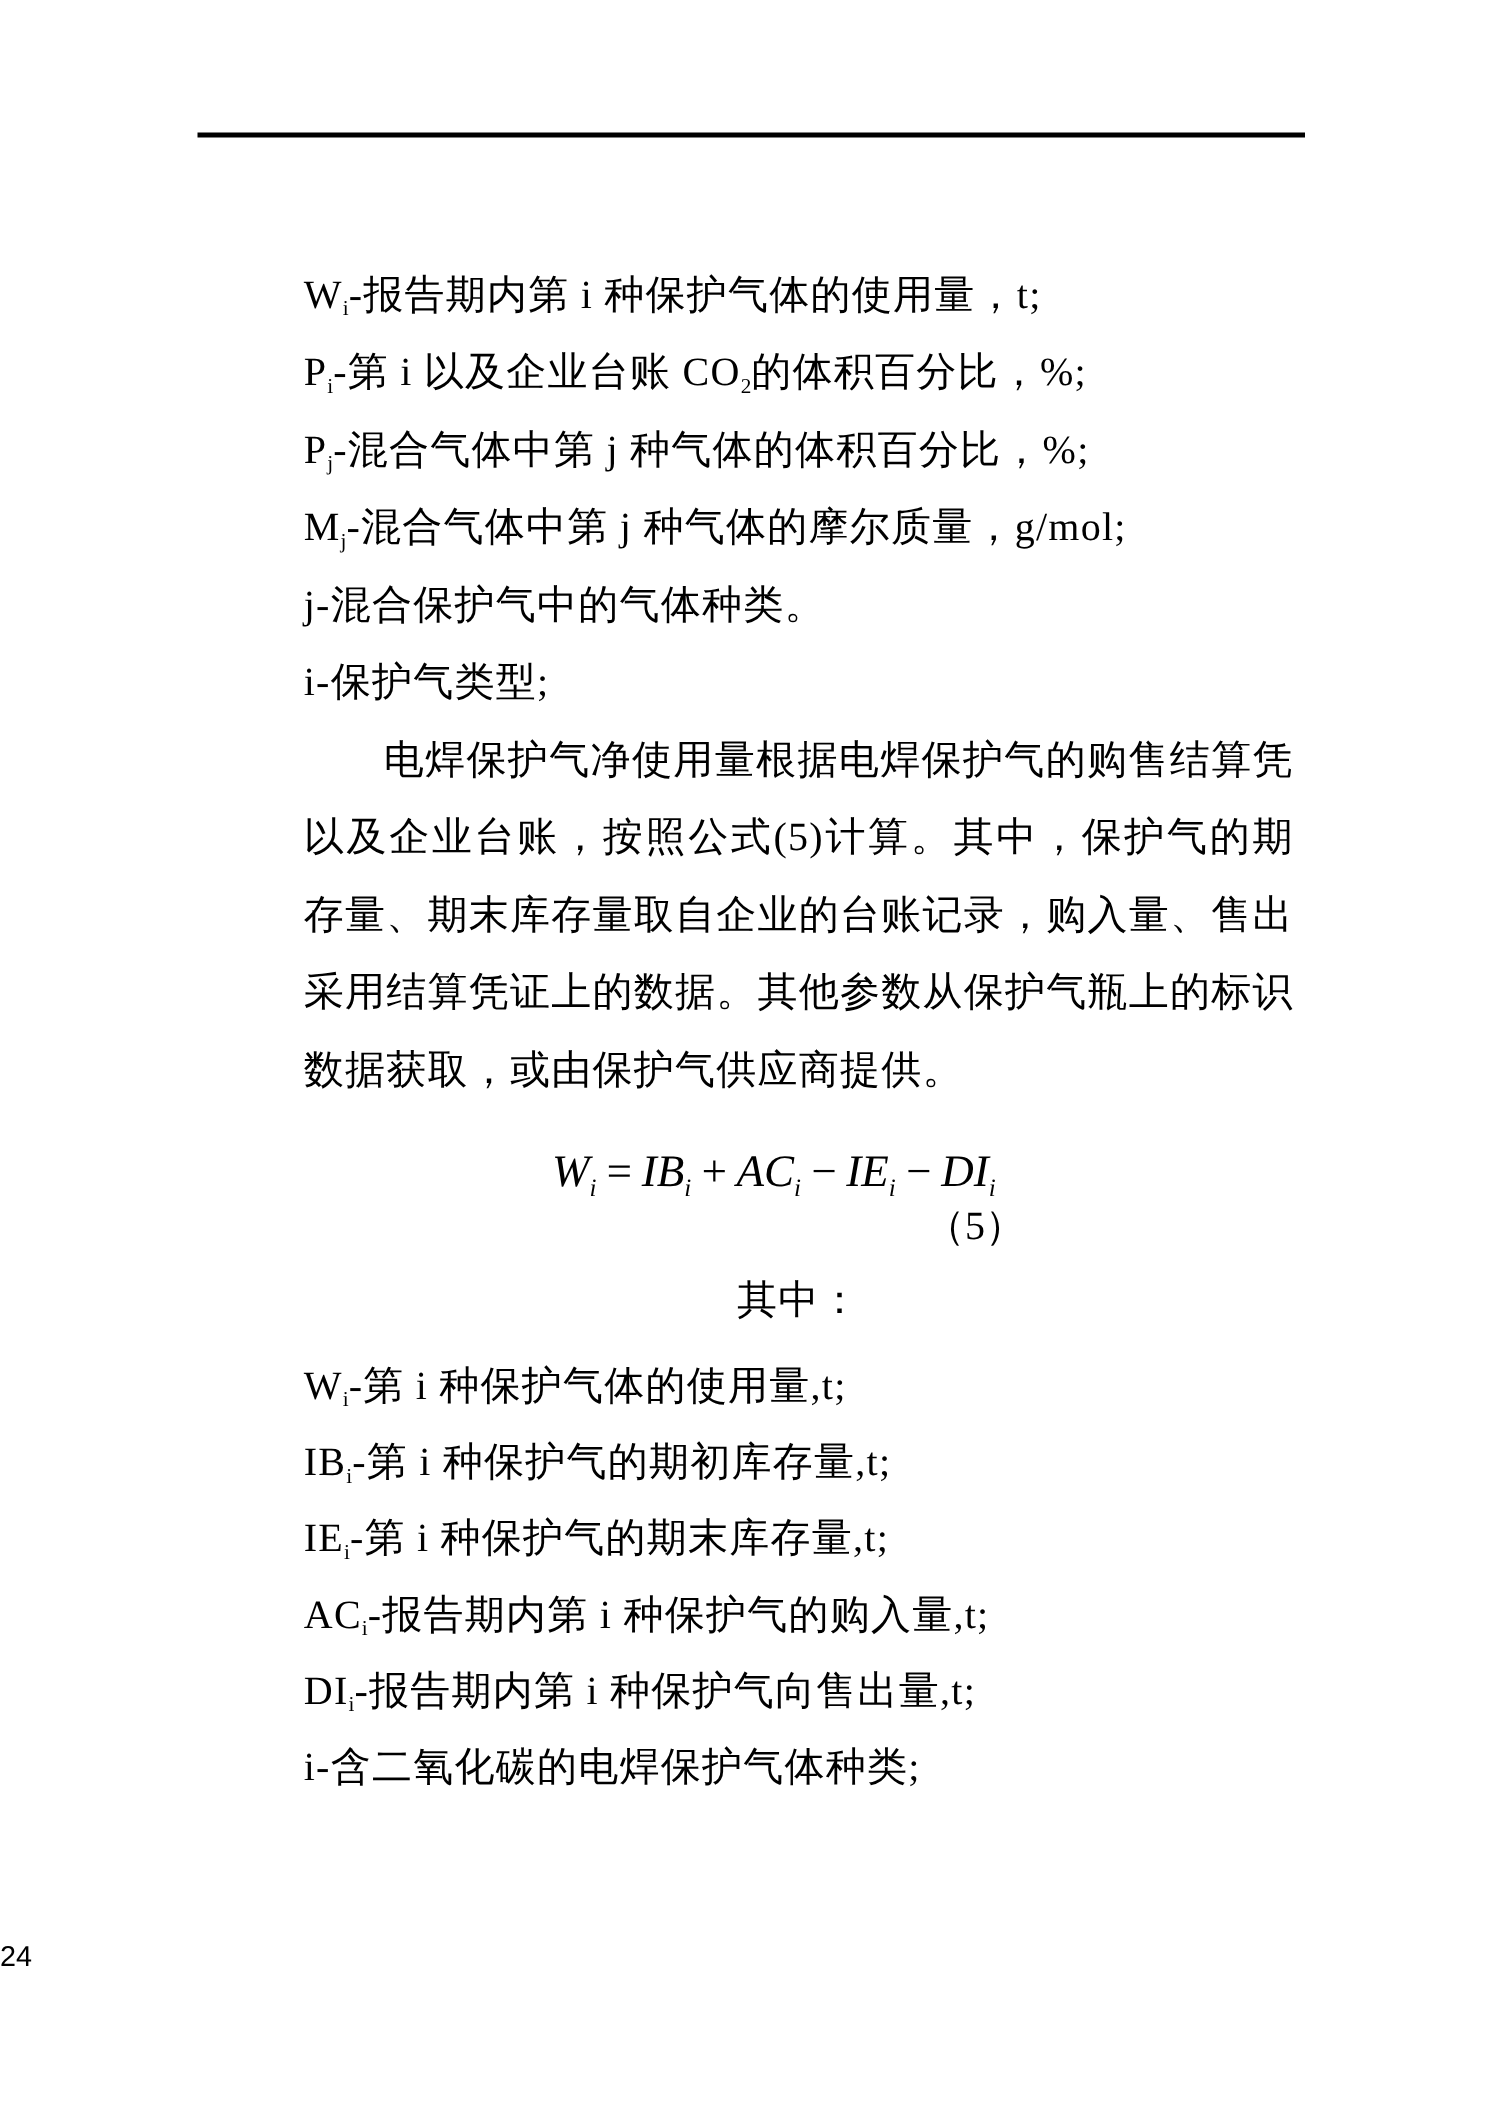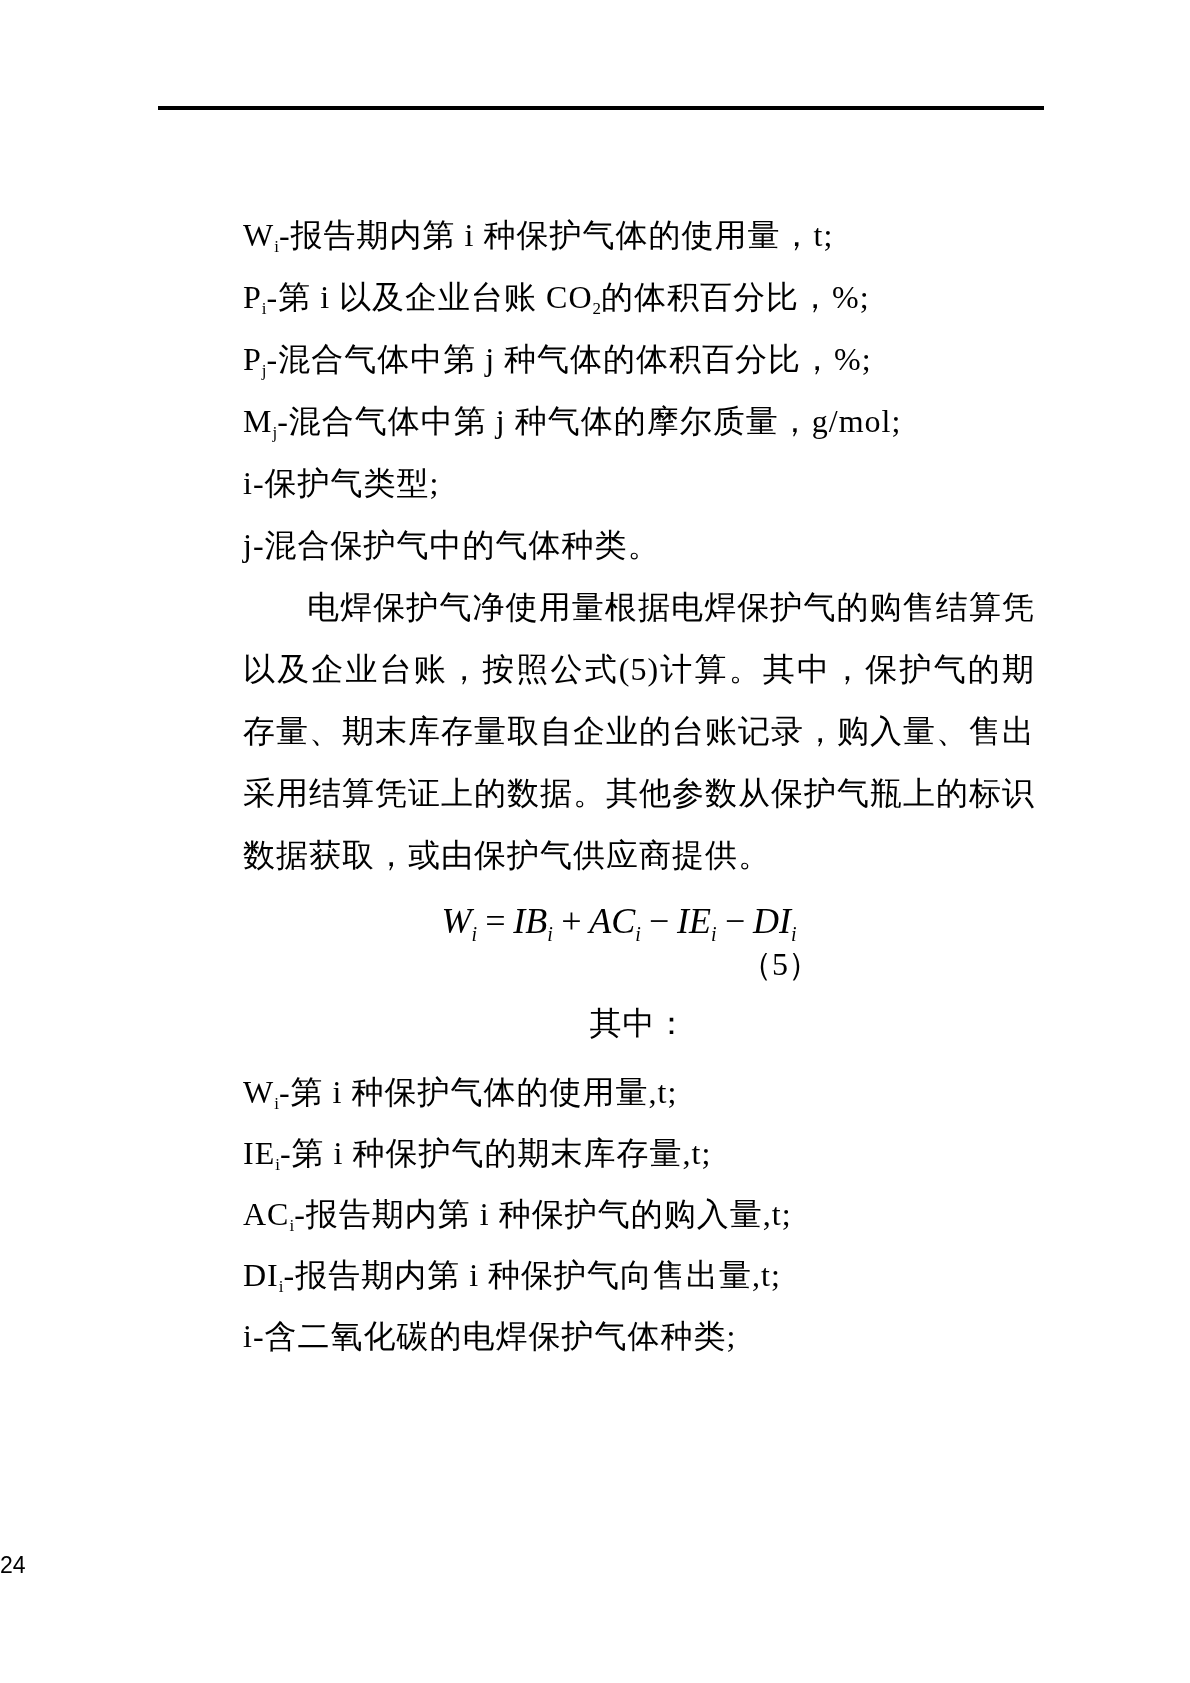--- a/index.html
+++ b/index.html
@@ -52,21 +52,21 @@
   .indent1 {
     padding-left: 64px;
   }
   sub.ss {
     font-size: 17px;
     line-height: 0;
     letter-spacing: 0;
     vertical-align: -6px;
   }
   .formula-row {
-    margin-top: 12px;
+    margin-top: 28px;
     height: 46px;
     line-height: 46px;
     text-align: center;
     padding-right: 40px;
     font-size: 36px;
     font-style: italic;
     letter-spacing: 0;
     white-space: nowrap;
   }
   .formula-row .op {
@@ -117,37 +117,38 @@
 <div class="content">
 
   <div class="line"><span>W</span><sub class="ss">i</sub><span>-报告期内第 i 种保护气体的使用量，t;</span></div>
 
   <div class="line"><span>P</span><sub class="ss">i</sub><span>-第 i 以及企业台账 CO</span><sub class="ss">2</sub><span>的体积百分比，%;</span></div>
 
   <div class="line"><span>P</span><sub class="ss">j</sub><span>-混合气体中第 j 种气体的体积百分比，%;</span></div>
 
   <div class="line"><span>M</span><sub class="ss">j</sub><span>-混合气体中第 j 种气体的摩尔质量，g/mol;</span></div>
 
+  <div class="line"><span>j</span><sub class="ss"></sub><span>-混合保护气中的气体种类。</span></div>
+
   <div class="line"><span>i</span><sub class="ss"></sub><span>-保护气类型;</span></div>
-
-  <div class="line"><span>j</span><sub class="ss"></sub><span>-混合保护气中的气体种类。</span></div>
 
   <div class="line para-line jline indent1">电焊保护气净使用量根据电焊保护气的购售结算凭证</div>
   <div class="line para-line jline">以及企业台账，按照公式(5)计算。其中，保护气的期初库</div>
   <div class="line para-line jline">存量、期末库存量取自企业的台账记录，购入量、售出量</div>
   <div class="line para-line jline">采用结算凭证上的数据。其他参数从保护气瓶上的标识的</div>
   <div class="line para-line jlast">数据获取，或由保护气供应商提供。</div>
 
   <div class="formula-row"><span>W</span><sub class="fs">i</sub><span class="op">=</span><span>IB</span><sub class="fs">i</sub><span class="op">+</span><span>AC</span><sub class="fs">i</sub><span class="op">−</span><span>IE</span><sub class="fs">i</sub><span class="op">−</span><span>DI</span><sub class="fs">i</sub></div>
   <div class="formula-num">（5）</div>
 
   <div class="line where-line">其中：</div>
 
   <div class="bottom-defs">
     <div class="line"><span>W</span><sub class="ss">i</sub><span>-第 i 种保护气体的使用量,t;</span></div>
+    <div class="line"><span>IB</span><sub class="ss">i</sub><span>-第 i 种保护气的期初库存量,t;</span></div>
     <div class="line"><span>IE</span><sub class="ss">i</sub><span>-第 i 种保护气的期末库存量,t;</span></div>
     <div class="line"><span>AC</span><sub class="ss">i</sub><span>-报告期内第 i 种保护气的购入量,t;</span></div>
     <div class="line"><span>DI</span><sub class="ss">i</sub><span>-报告期内第 i 种保护气向售出量,t;</span></div>
     <div class="line"><span>i</span><sub class="ss"></sub><span>-含二氧化碳的电焊保护气体种类;</span></div>
   </div>
 
 </div>
 
 <div class="page-number">24</div>
 

